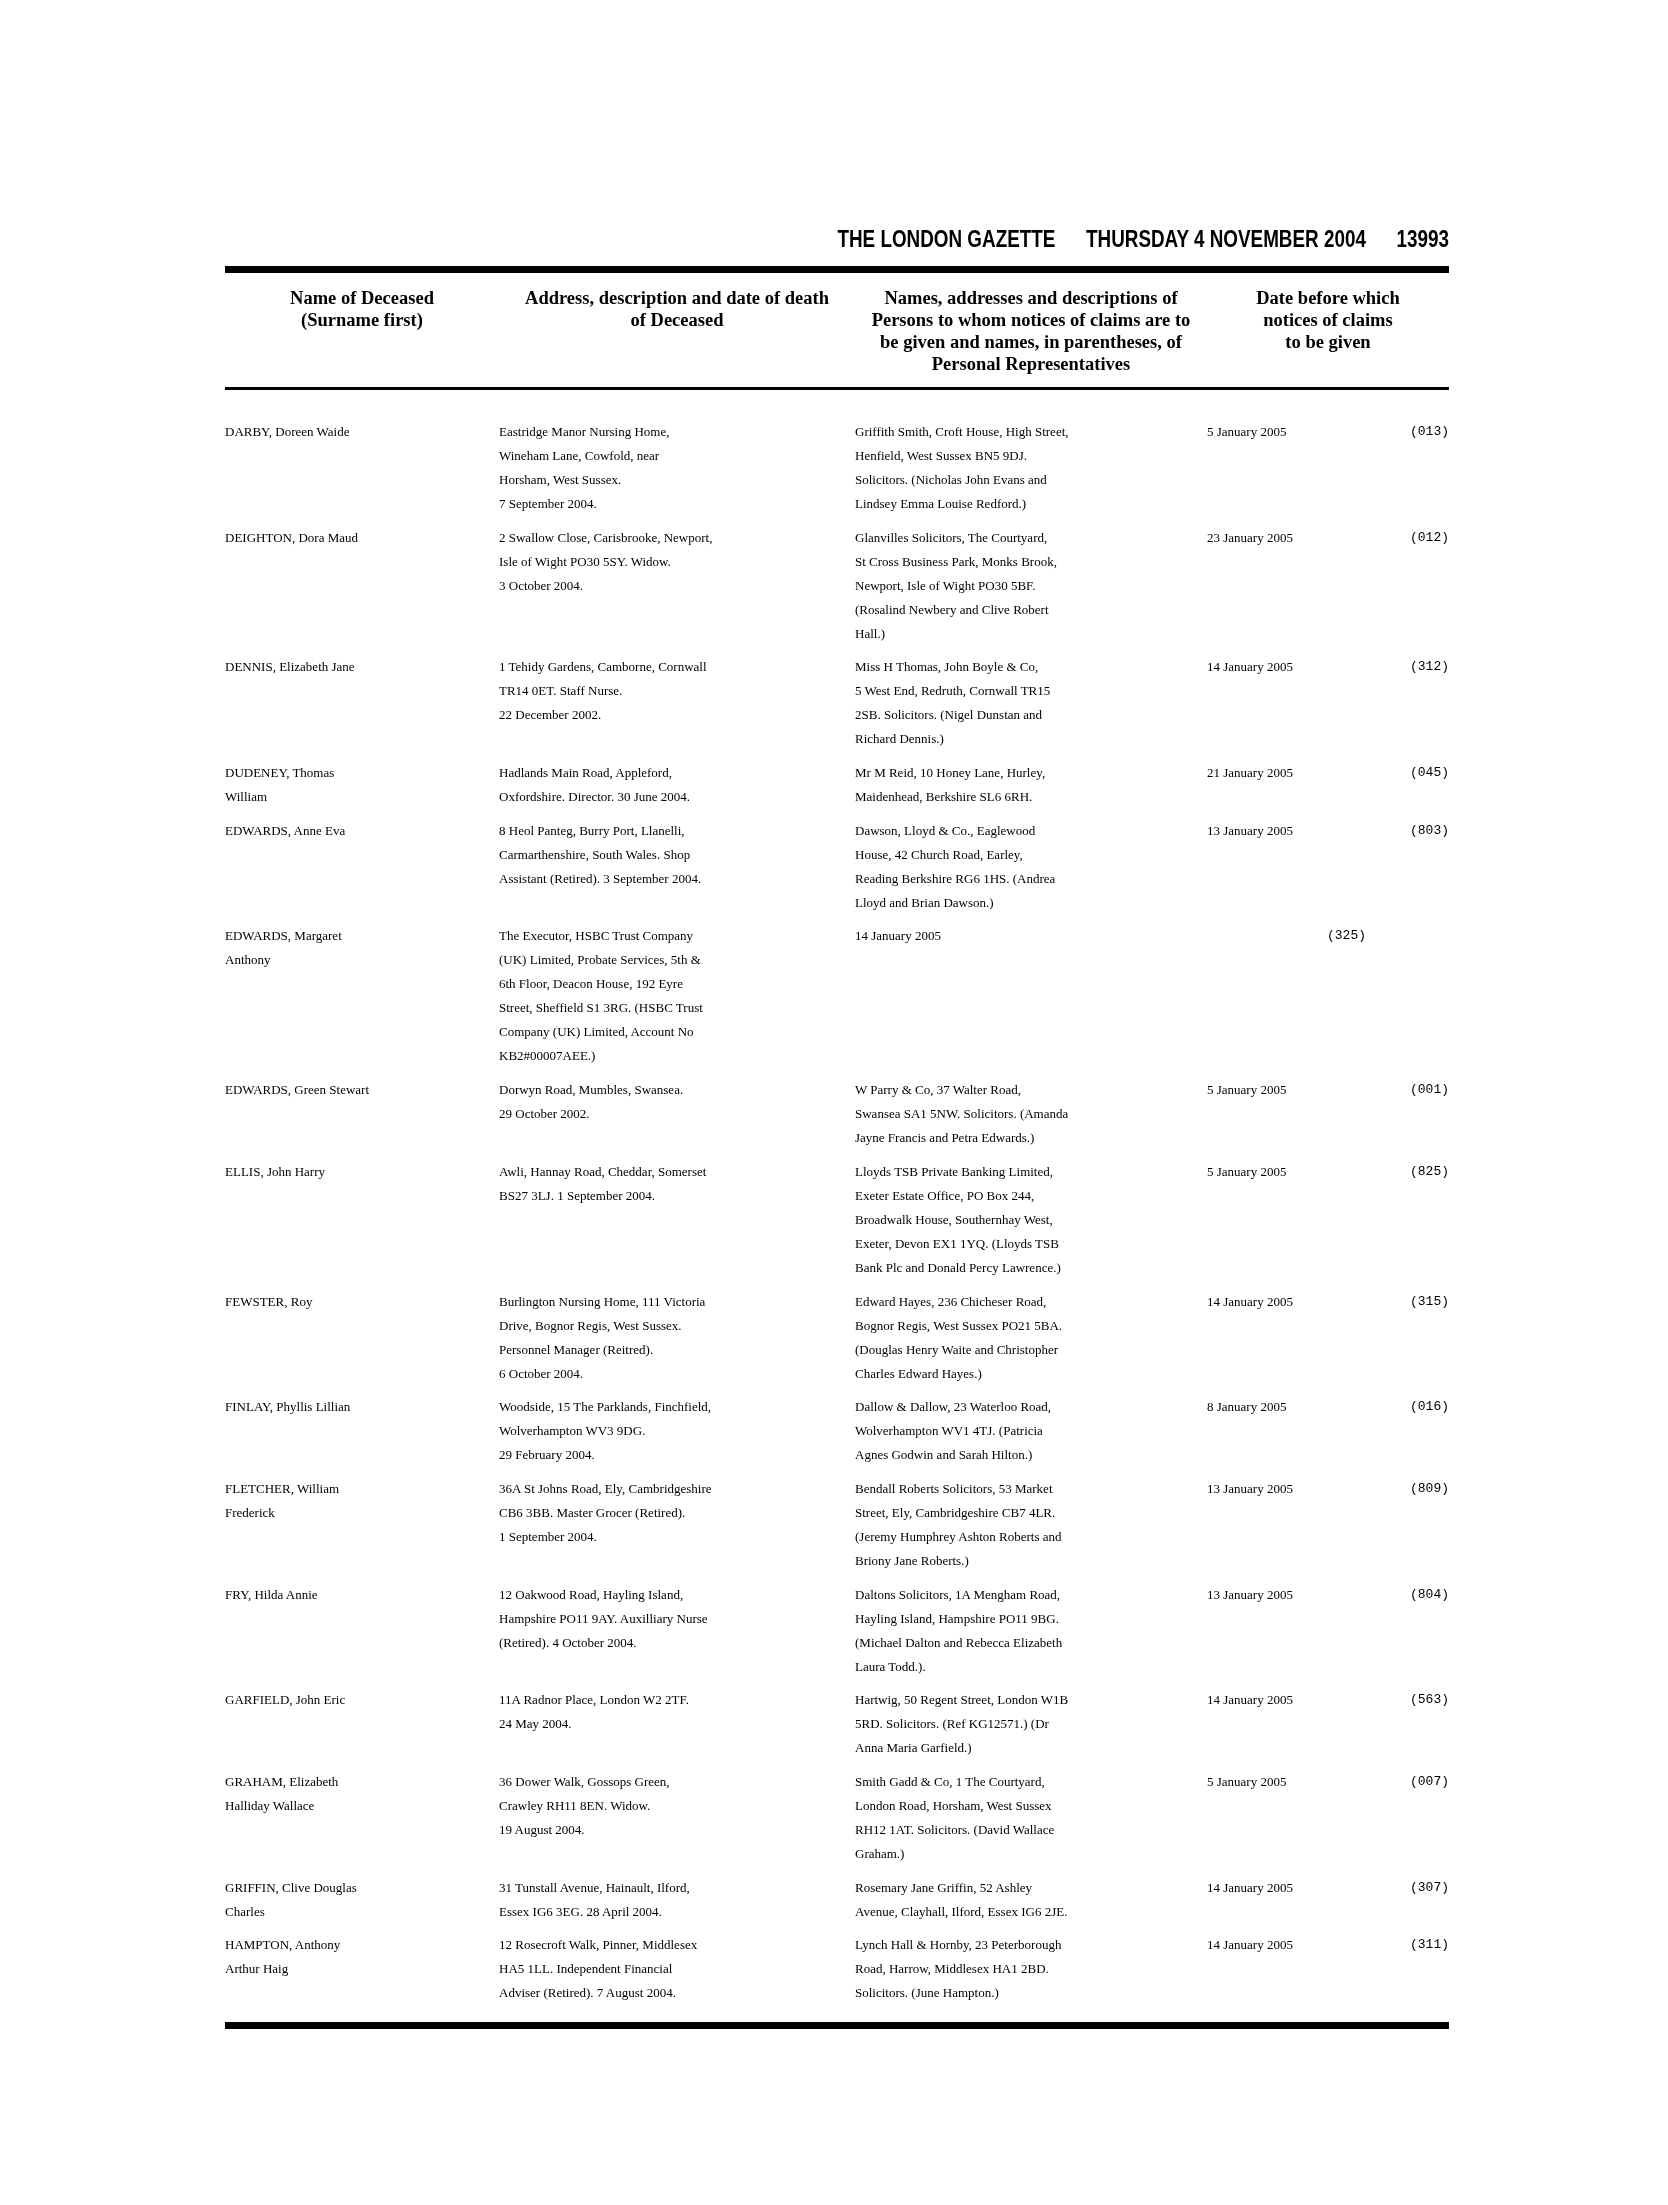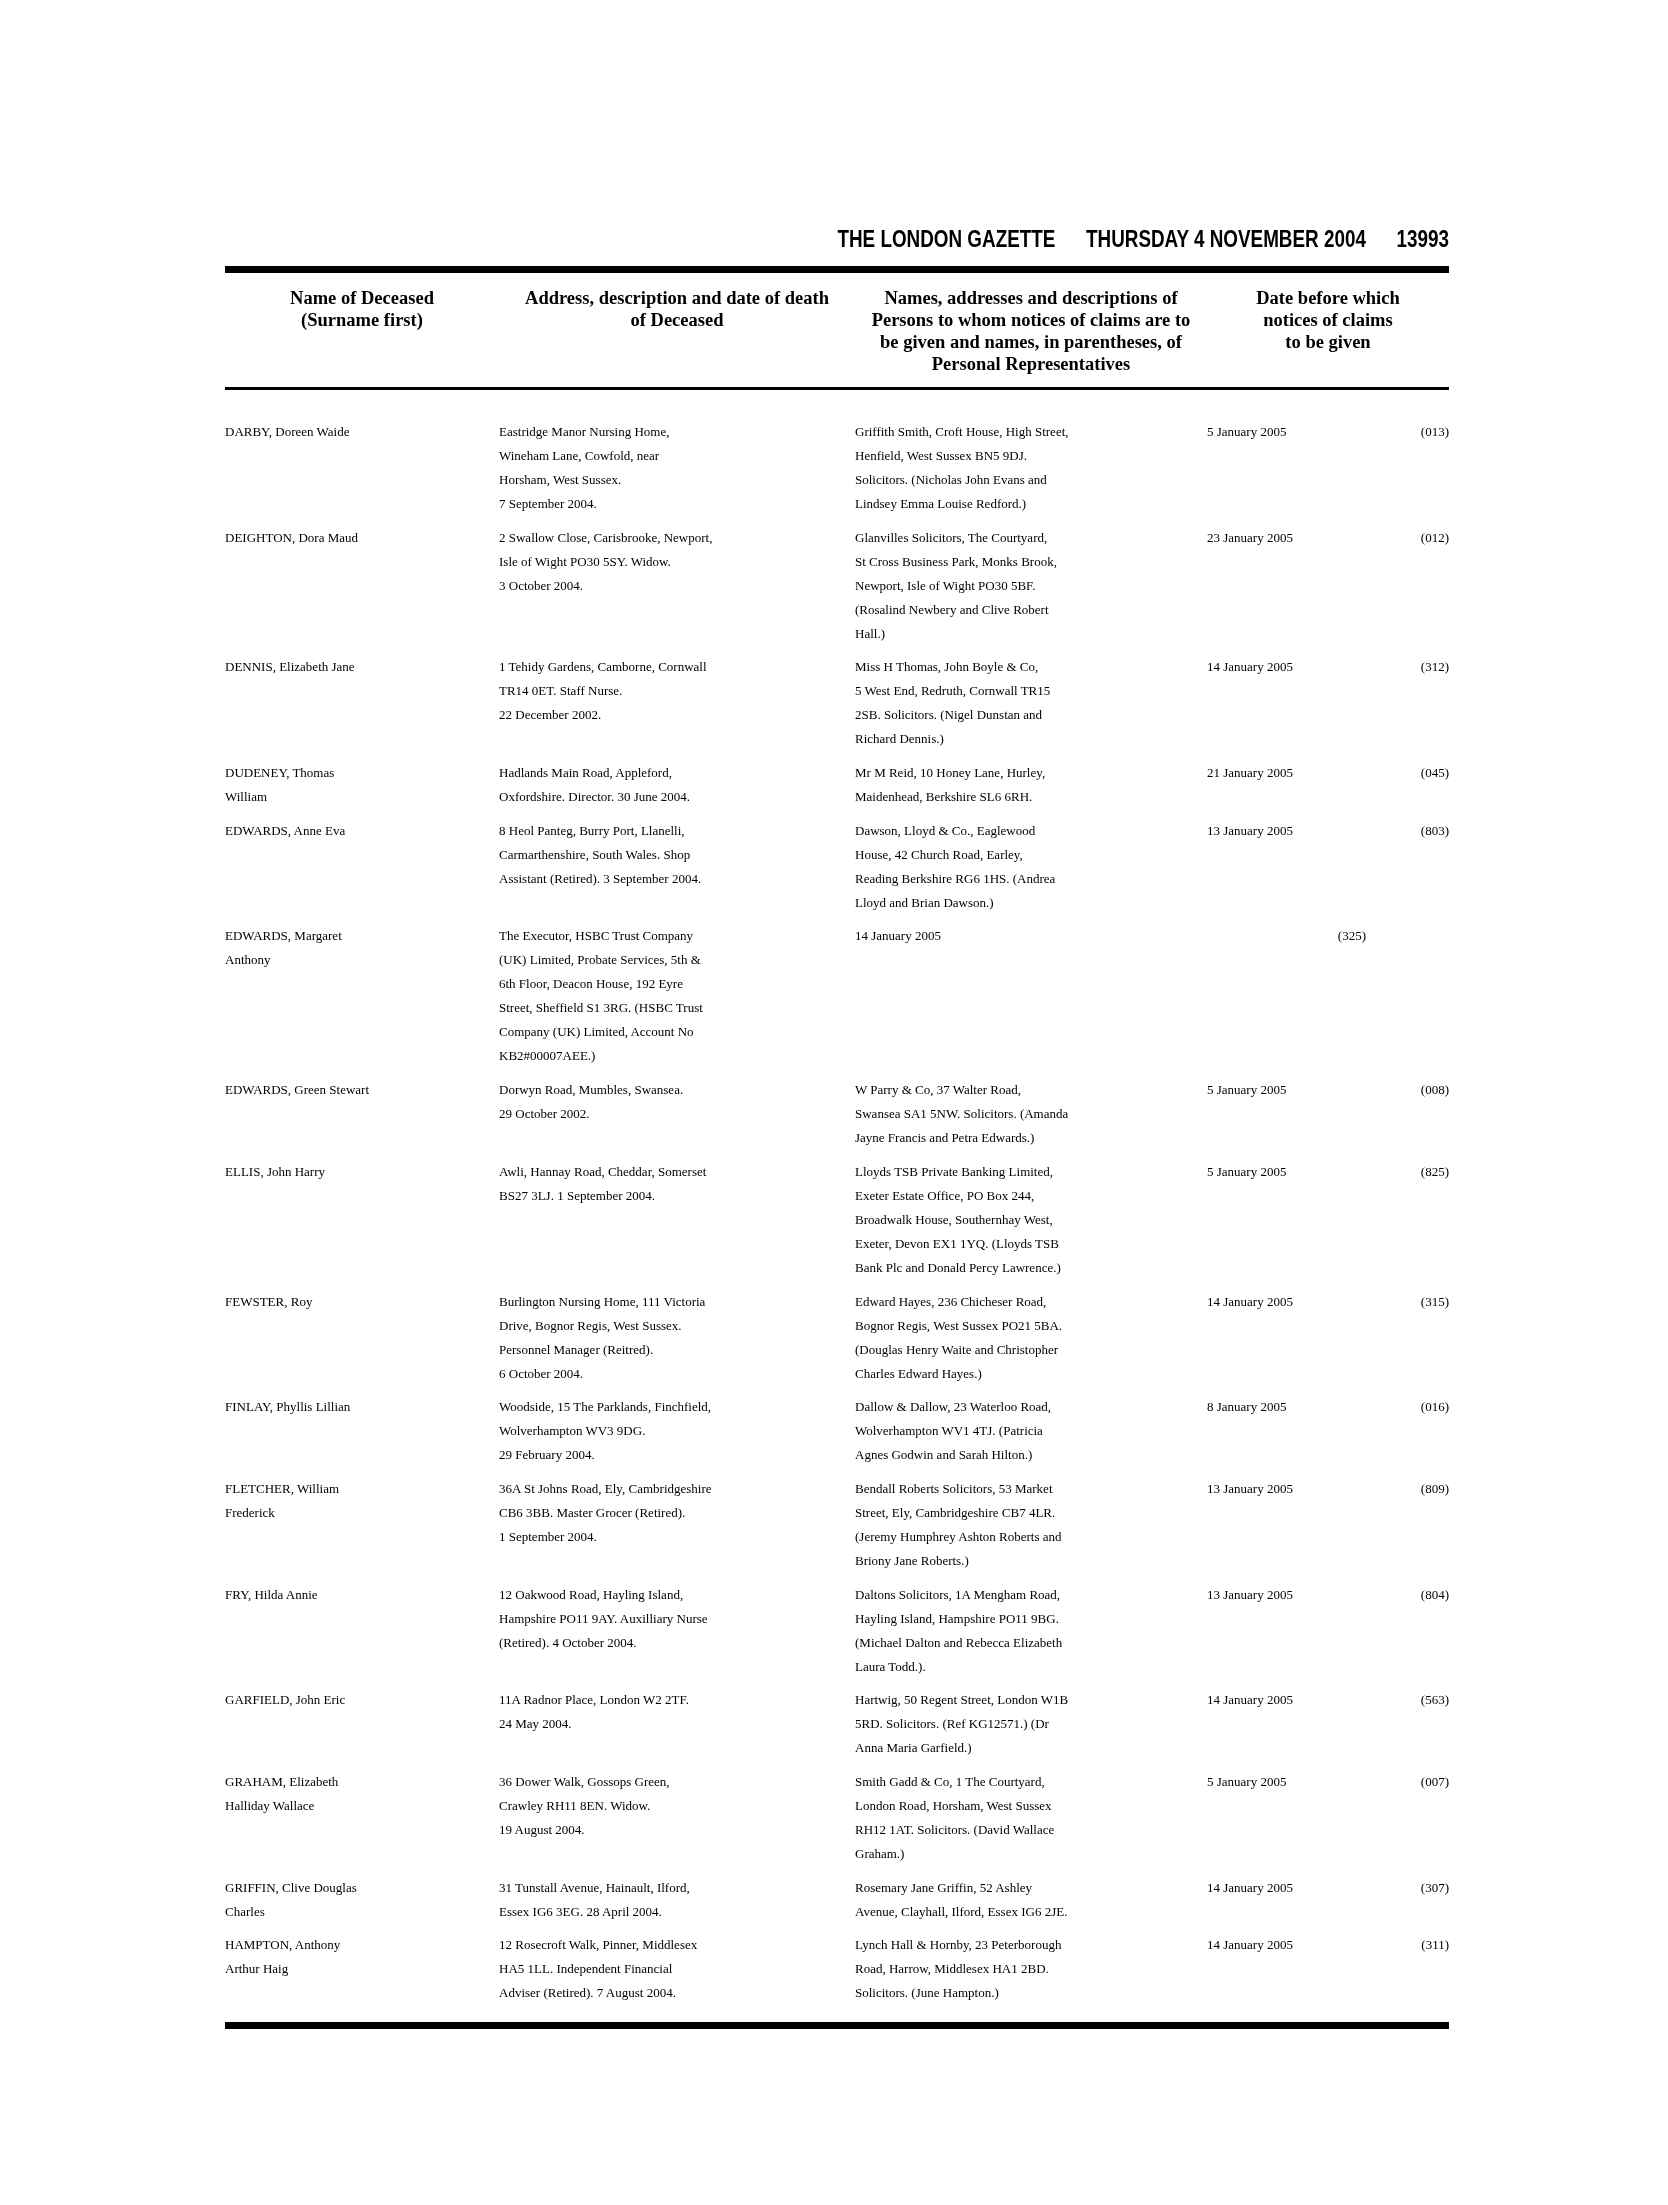--- a/index.html
+++ b/index.html
@@ -81,20 +81,21 @@
     grid-template-columns: 274px 356px 352px 159px 83px;
     font-size: 13px;
     line-height: 24px;
     margin-bottom: 9.7px;
   }
   .row .cell {
     white-space: pre;
   }
   .row .cell.code {
     text-align: right;
+    font-family: Liberation Mono, monospace;
   }
 </style>
 </head>
 <body>
 
 <div class="page">
 
   <div class="running-head">
     <span class="seg">THE LONDON GAZETTE</span>
     <span class="seg">THURSDAY 4 NOVEMBER 2004</span>
@@ -199,21 +200,21 @@
     </div>
 
     <div class="row">
       <div class="cell name">EDWARDS, Green Stewart</div>
       <div class="cell address">Dorwyn Road, Mumbles, Swansea.
 29 October 2002.</div>
       <div class="cell reps">W Parry &amp; Co, 37 Walter Road,
 Swansea SA1 5NW. Solicitors. (Amanda
 Jayne Francis and Petra Edwards.)</div>
       <div class="cell date">5 January 2005</div>
-      <div class="cell code">(008)</div>
+      <div class="cell code">(001)</div>
     </div>
 
     <div class="row">
       <div class="cell name">ELLIS, John Harry</div>
       <div class="cell address">Awli, Hannay Road, Cheddar, Somerset
 BS27 3LJ. 1 September 2004.</div>
       <div class="cell reps">Lloyds TSB Private Banking Limited,
 Exeter Estate Office, PO Box 244,
 Broadwalk House, Southernhay West,
 Exeter, Devon EX1 1YQ. (Lloyds TSB

